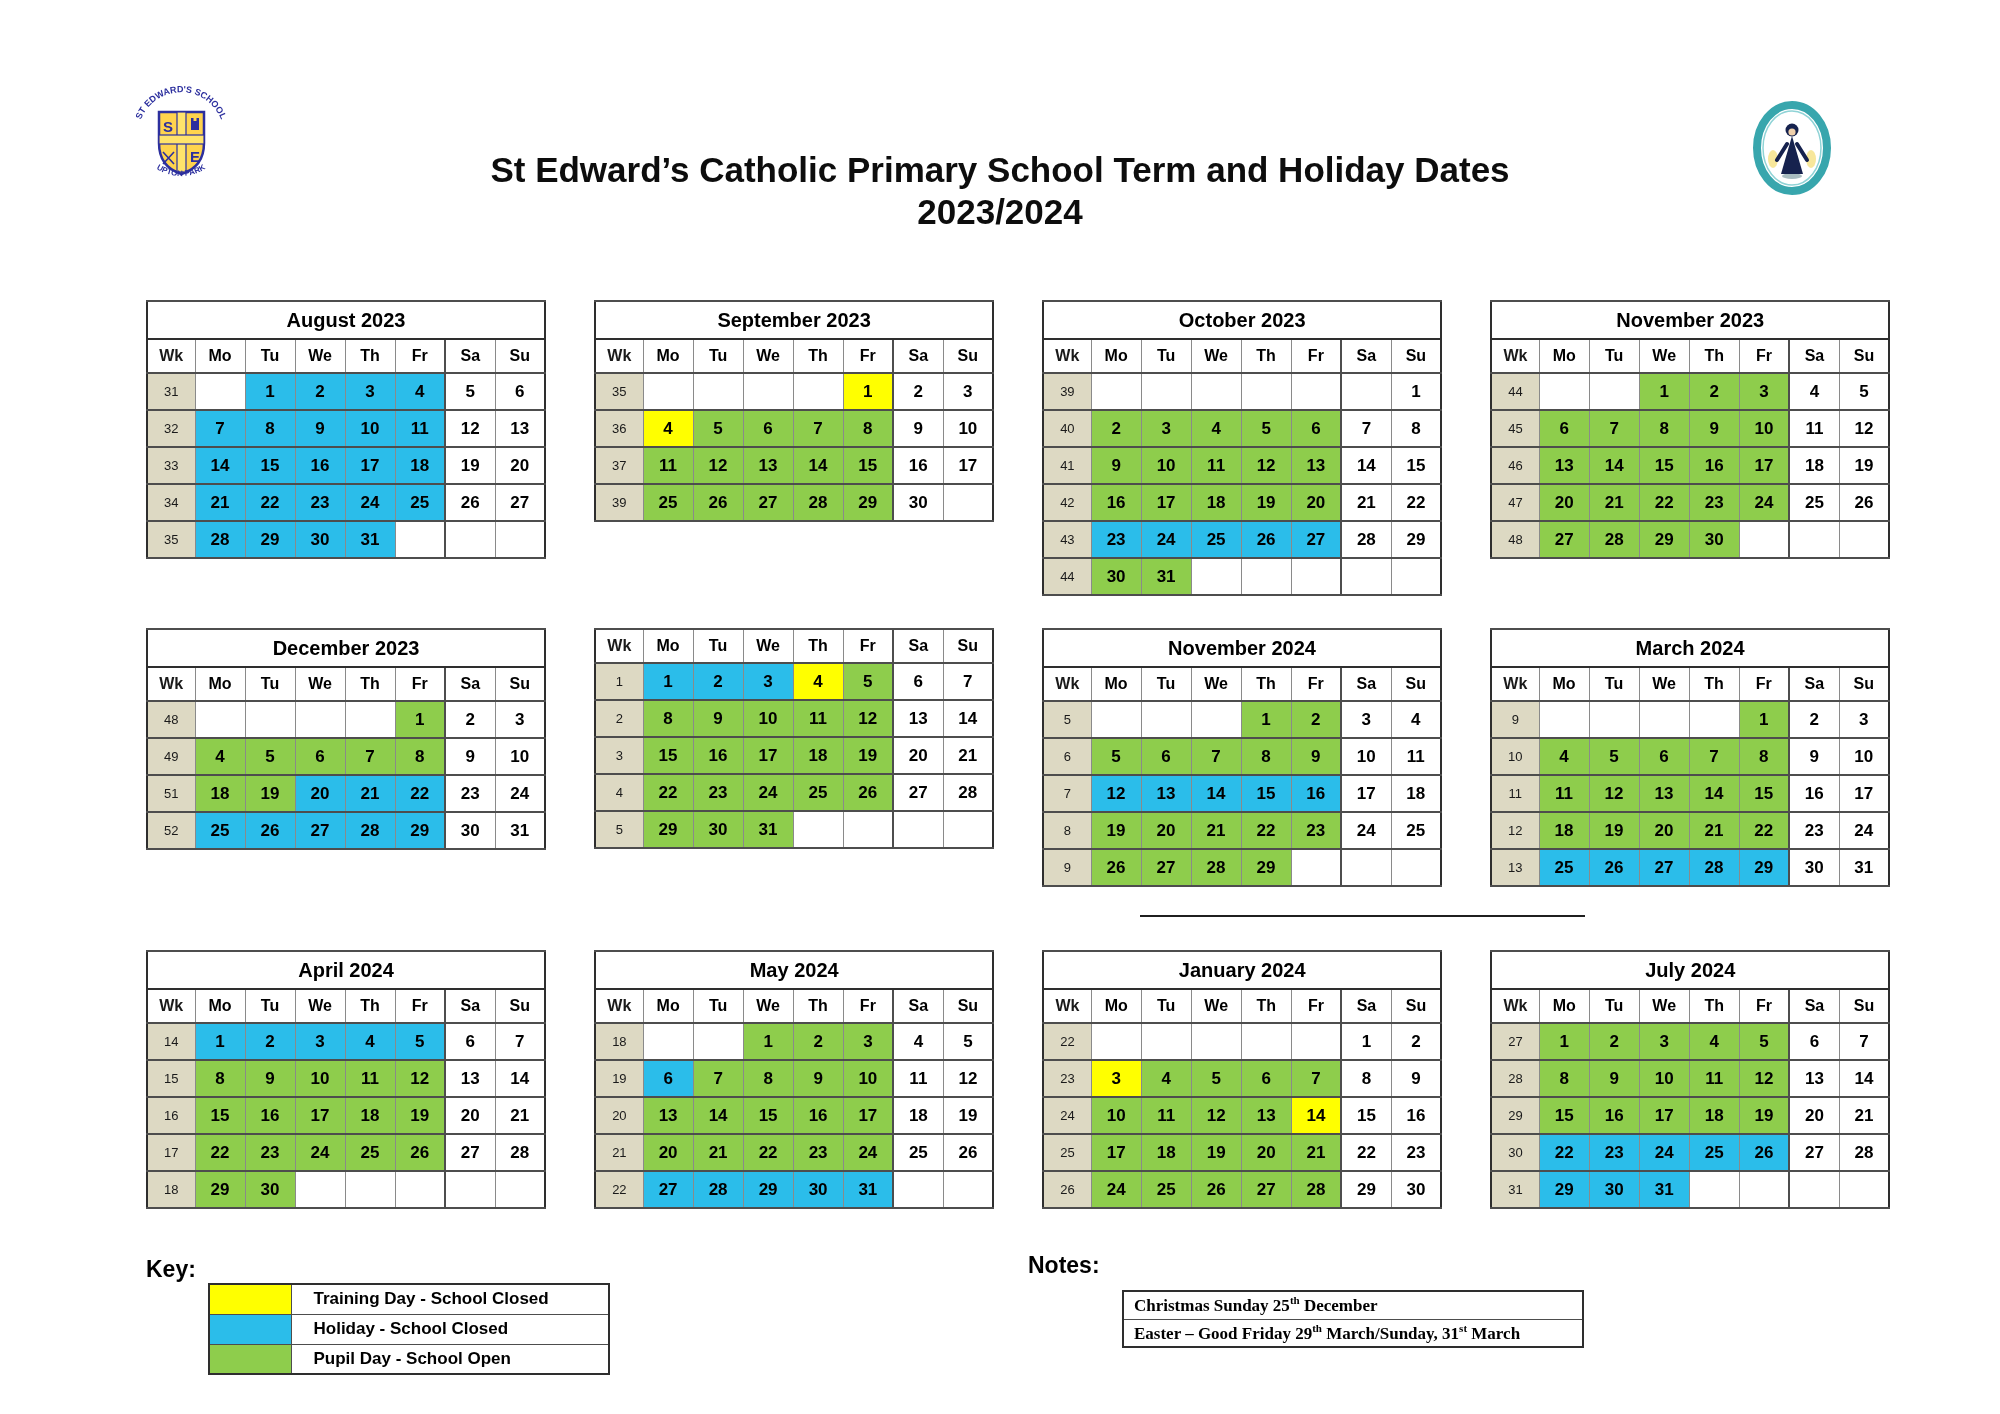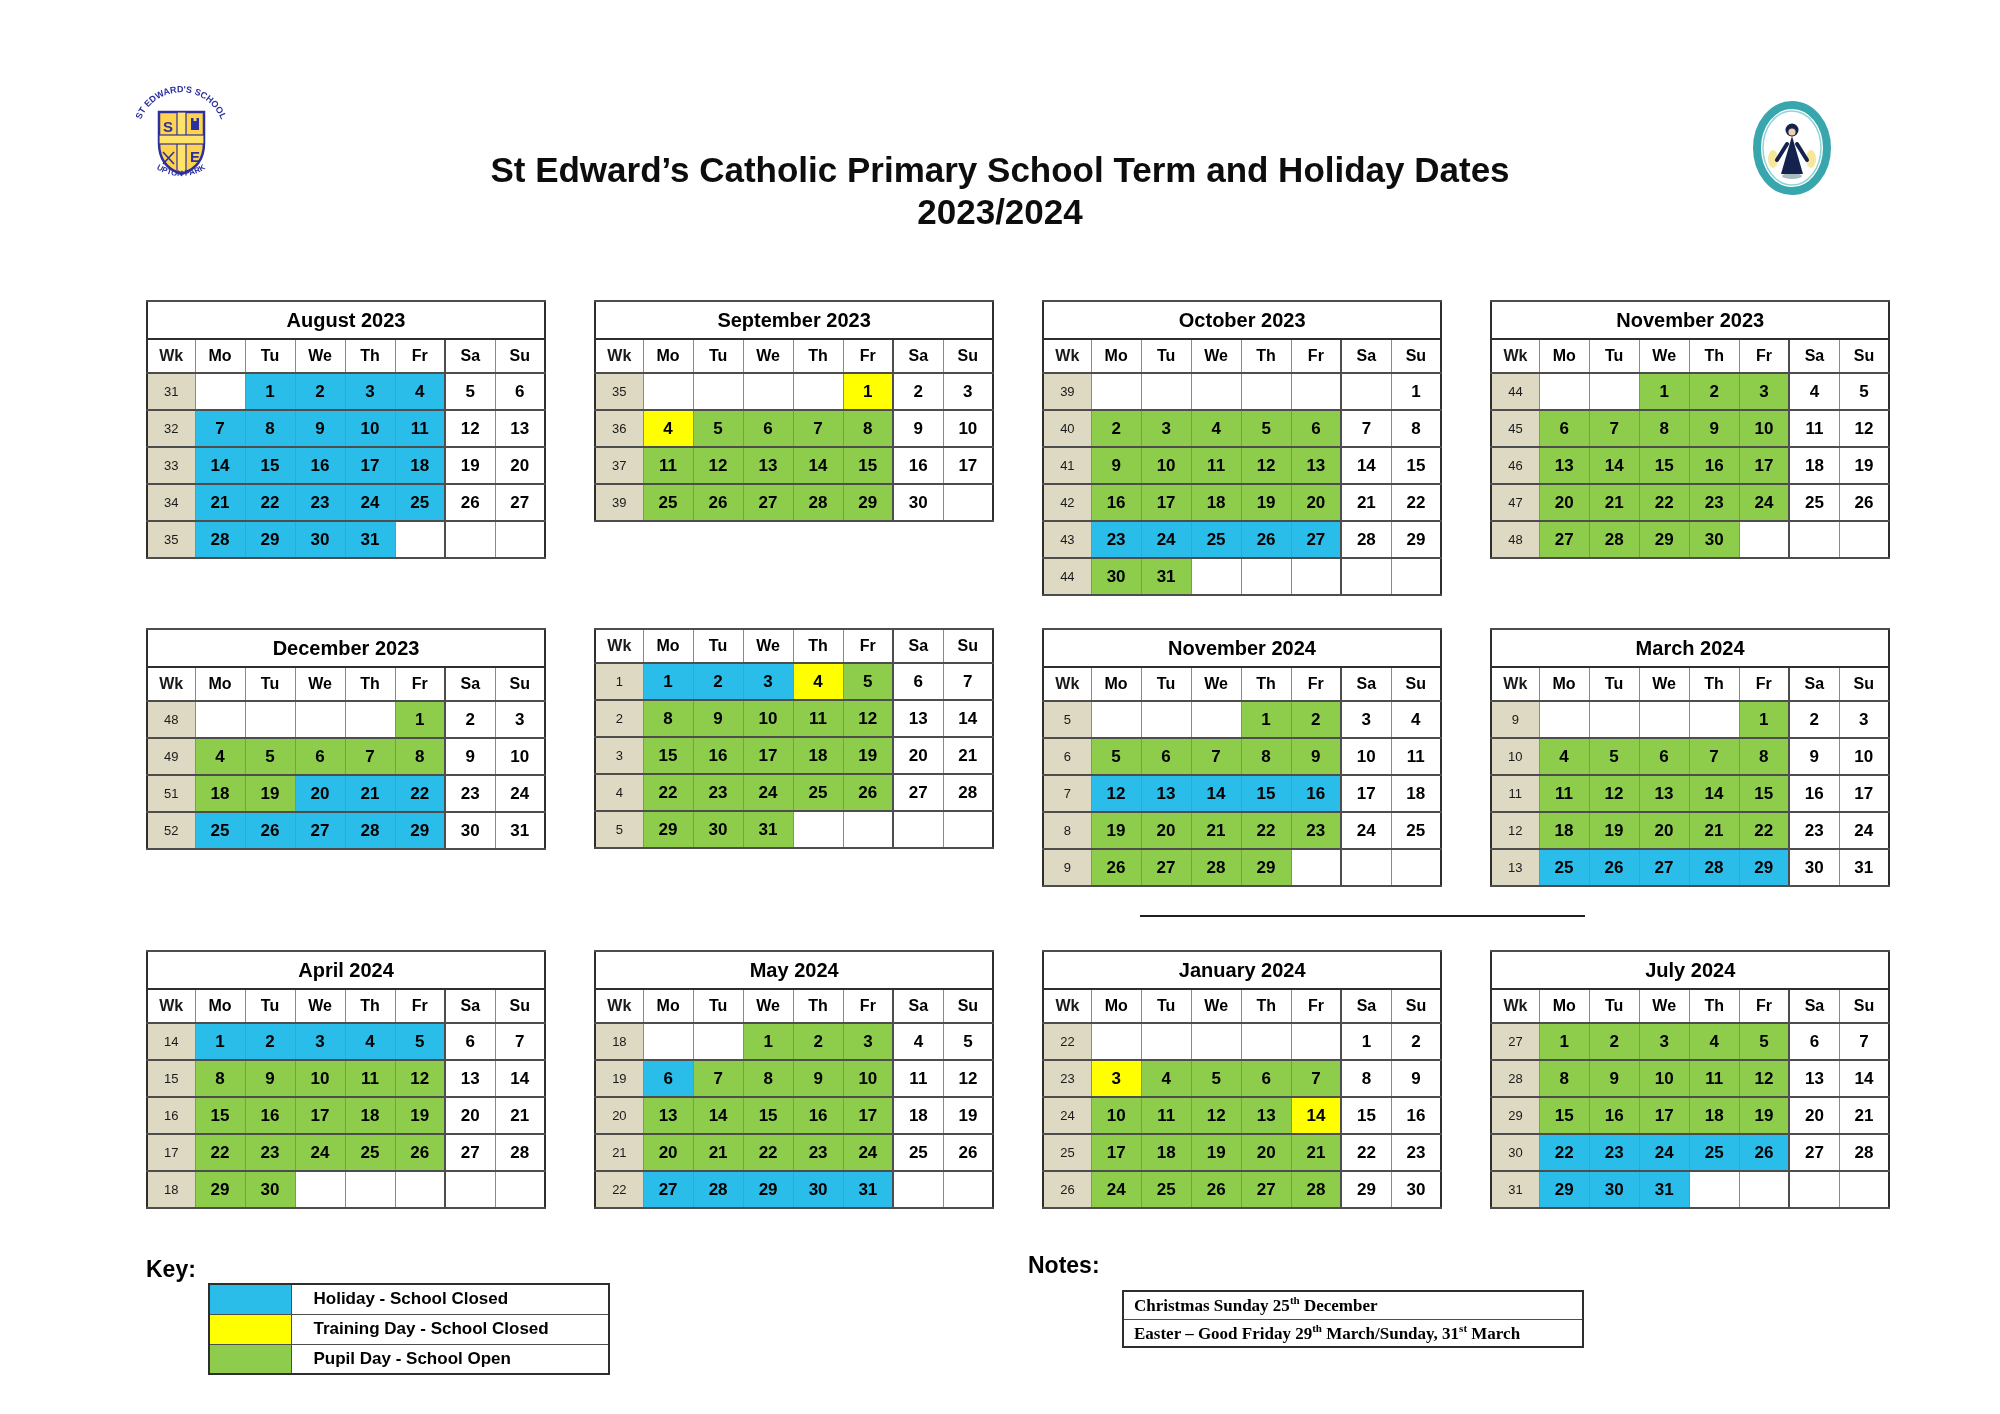--- a/index.html
+++ b/index.html
@@ -1011,26 +1011,26 @@
       </tbody>
     </table>
   </div>
 
 <div class="divider"></div>
 
 <div class="keyhead">Key:</div>
 <table class="keytable" id="keytable">
     <tbody>
       <tr>
+        <td class="swatch" style="background: rgb(255, 255, 0);"></td>
+        <td class="klabel">Training Day - School Closed</td>
+      </tr>
+      <tr>
         <td class="swatch" style="background: rgb(43, 189, 234);"></td>
         <td class="klabel">Holiday - School Closed</td>
-      </tr>
-      <tr>
-        <td class="swatch" style="background: rgb(255, 255, 0);"></td>
-        <td class="klabel">Training Day - School Closed</td>
       </tr>
       <tr>
         <td class="swatch" style="background: rgb(142, 205, 76);"></td>
         <td class="klabel">Pupil Day - School Open</td>
       </tr>
     </tbody>
   </table>
 
 <div class="noteshead">Notes:</div>
 <table class="notestable" id="notestable">

